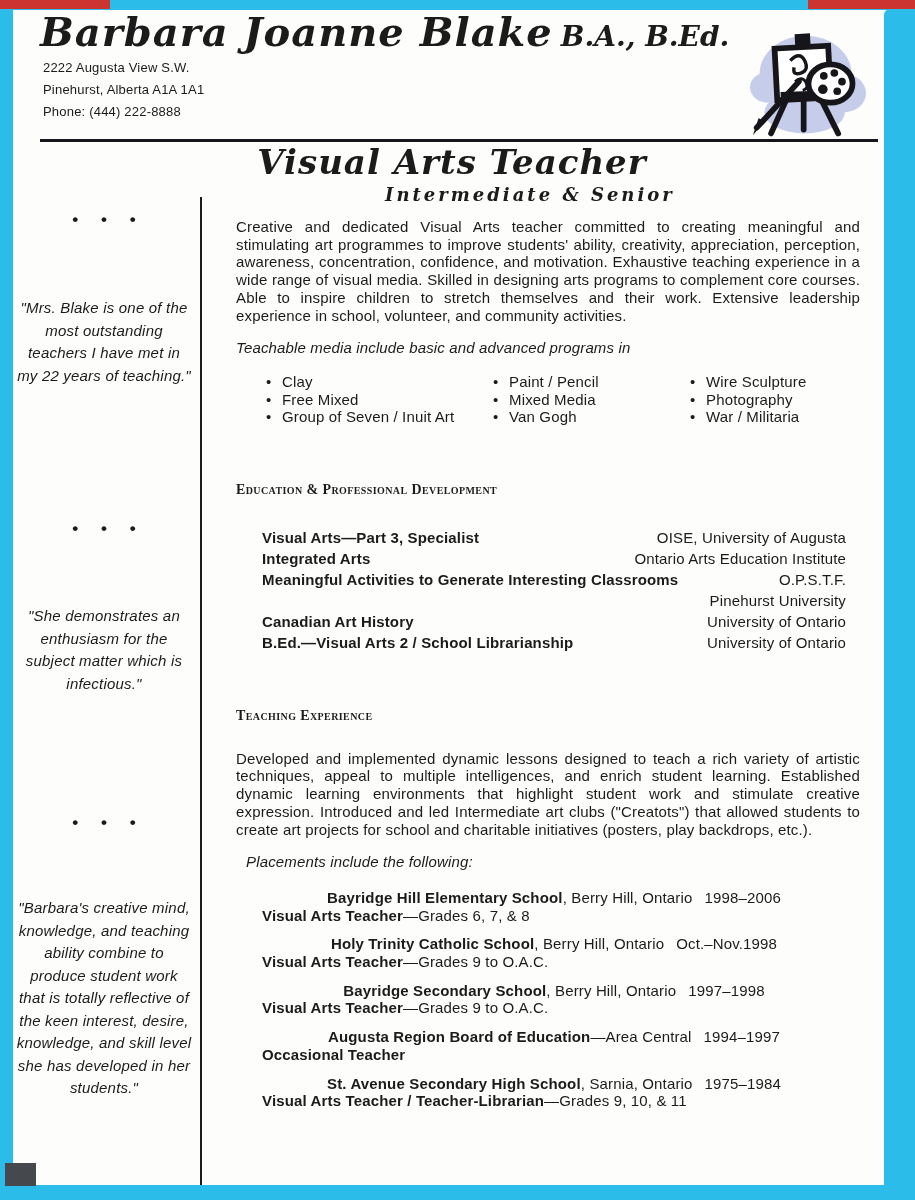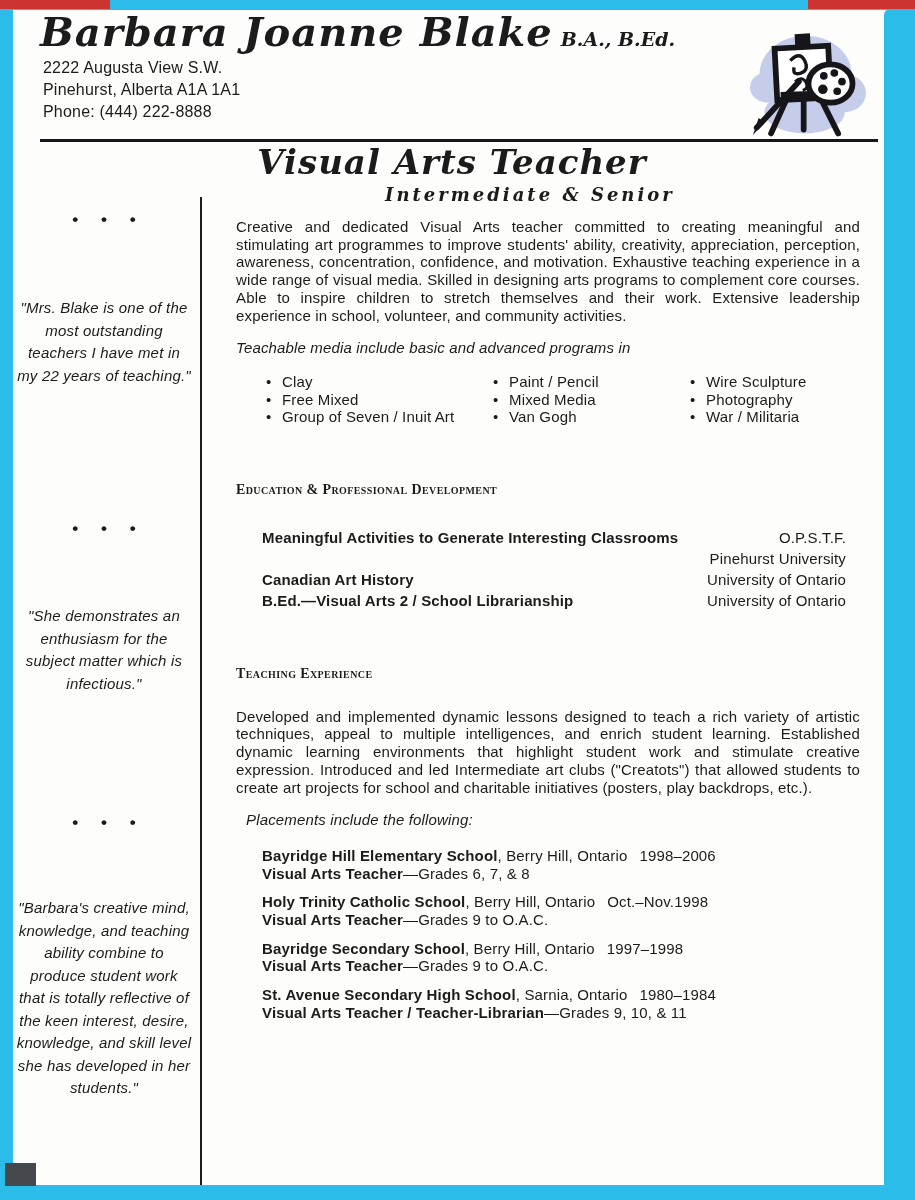--- a/index.html
+++ b/index.html
@@ -13,22 +13,22 @@
   .red-right{left:808px;width:107px;}
   .border-left{position:absolute;left:0;top:9px;width:13px;height:1191px;background:#2cbce9;}
   .border-right{position:absolute;left:884px;top:9px;width:31px;height:1191px;background:#2cbce9;border-top-left-radius:6px;}
   .border-bottom{position:absolute;left:13px;top:1185px;width:871px;height:15px;background:#2cbce9;}
   .corner-tab{position:absolute;left:5px;top:1163px;width:31px;height:23px;background:#45484d;}
 
   
   .script{font-family:"DejaVu Serif","Liberation Serif",serif;font-style:italic;font-weight:bold;}
   .name-block{position:absolute;left:40px;top:8px;white-space:nowrap;}
   .name{font-size:40px;letter-spacing:1px;}
-  .creds{font-size:19px;margin-left:8px;}
-  .address{position:absolute;left:43px;top:57px;font-size:16px;line-height:22px;letter-spacing:.2px;}
+  .creds{font-size:28px;margin-left:8px;}
+  .address{position:absolute;left:43px;top:57px;font-size:13px;line-height:22px;letter-spacing:.2px;}
   .icon-wrap{position:absolute;left:745px;top:28px;width:125px;height:115px;}
   .rule{position:absolute;left:40px;top:139px;width:838px;height:3px;background:#15151a;}
 
   .page-title{position:absolute;left:252px;top:142px;width:400px;text-align:center;font-size:34px;letter-spacing:1px;}
   .page-subtitle{position:absolute;left:385px;top:184px;width:310px;text-align:left;font-size:18px;letter-spacing:3px;}
 
   
   .vline{position:absolute;left:200px;top:197px;width:2px;height:988px;background:#1c1c1c;}
   .side{position:absolute;left:16px;width:176px;text-align:center;}
   .dots{font-size:17px;font-weight:bold;letter-spacing:9px;text-indent:9px;}
@@ -50,21 +50,21 @@
   .h-edu{margin-top:53px;}
   .edu{margin-top:27px;padding:0 14px 0 26px;}
   .edu-row{display:flex;justify-content:space-between;line-height:21px;}
   .edu-row .prog{font-weight:bold;white-space:nowrap;}
   .edu-row .inst{text-align:right;flex:1;}
   .h-exp{margin-top:52px;}
   .exp-para{margin-top:24px;}
   .pl-intro{font-style:italic;margin-top:15px;padding-left:10px;}
   .placements{margin-top:18px;padding:0 14px 0 26px;}
   .pl{margin-bottom:11px;}
-  .pl .row1{display:flex;justify-content:flex-start;line-height:17.7px;}
+  .pl .row1{display:flex;justify-content:center;line-height:17.7px;}
   .pl .row2{line-height:17.7px;}
   .b{font-weight:bold;}
   .date{white-space:nowrap;padding-left:12px;}
 </style>
 </head>
 <body>
 
 <div class="page">
 
   <div class="border-top"></div>
@@ -178,20 +178,28 @@
             <span class="dot">•</span>
             <span>War / Militaria</span>
           </li>
       </ul>
     </div>
 
     <div class="heading h-edu">Education &amp; Professional Development</div>
 
     <div class="edu">
       <div class="edu-row">
+          <span class="prog">Visual Arts—Part 3, Specialist</span>
+          <span class="inst">OISE, University of Augusta</span>
+        </div>
+      <div class="edu-row">
+          <span class="prog">Integrated Arts</span>
+          <span class="inst">Ontario Arts Education Institute</span>
+        </div>
+      <div class="edu-row">
           <span class="prog">Meaningful Activities to Generate Interesting Classrooms</span>
           <span class="inst">O.P.S.T.F.</span>
         </div>
       <div class="edu-row">
           <span class="inst">Pinehurst University</span>
         </div>
       <div class="edu-row">
           <span class="prog">Canadian Art History</span>
           <span class="inst">University of Ontario</span>
         </div>
@@ -224,21 +232,28 @@
       </div>
       <div class="pl">
         <div class="row1">
             <span><span class="b">Bayridge Secondary School</span><span>, Berry Hill, Ontario</span></span>
             <span class="date">1997–1998</span>
           </div>
         <div class="row2"><span class="b">Visual Arts Teacher</span><span>—Grades 9 to O.A.C.</span></div>
       </div>
       <div class="pl">
         <div class="row1">
+            <span><span class="b">Augusta Region Board of Education</span><span>—Area Central</span></span>
+            <span class="date">1994–1997</span>
+          </div>
+        <div class="row2"><span class="b">Occasional Teacher</span><span></span></div>
+      </div>
+      <div class="pl">
+        <div class="row1">
             <span><span class="b">St. Avenue Secondary High School</span><span>, Sarnia, Ontario</span></span>
-            <span class="date">1980–1984</span>
+            <span class="date">1975–1984</span>
           </div>
         <div class="row2"><span class="b">Visual Arts Teacher / Teacher-Librarian</span><span>—Grades 9, 10, &amp; 11</span></div>
       </div>
     </div>
 
   </div>
 </div>
 
 </body></html>

